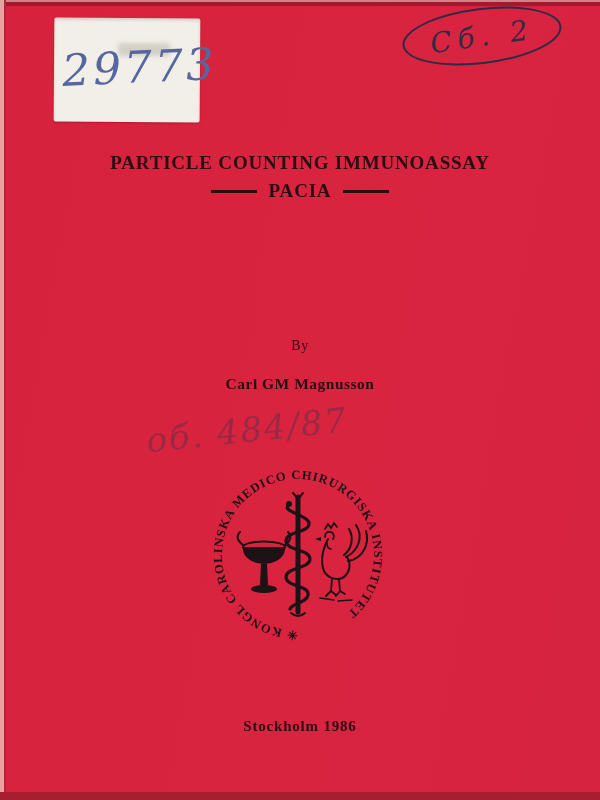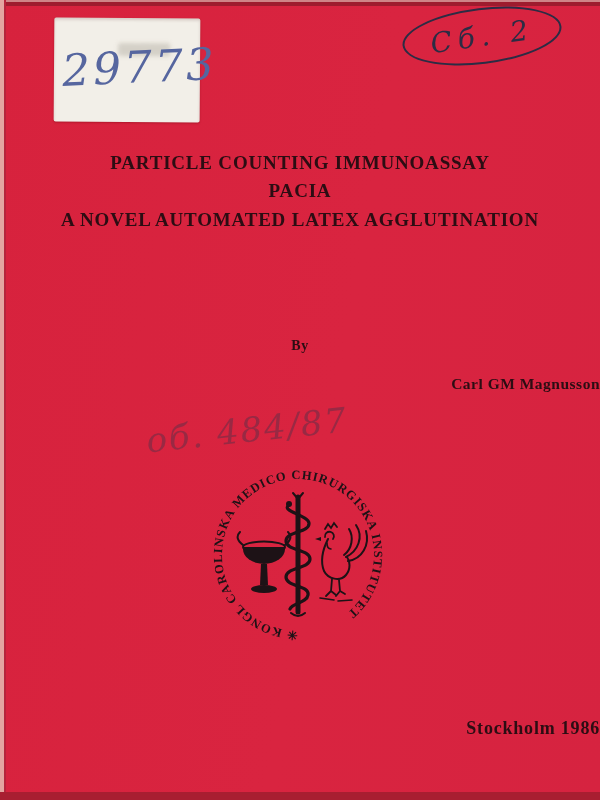--- a/index.html
+++ b/index.html
@@ -42,43 +42,43 @@
     font-family:"DejaVu Serif",serif;font-style:italic;font-size:28px;
     color:#2c2c44;letter-spacing:6px;transform:rotate(-1deg);white-space:nowrap;
   }
 
   
   .title-block{
     position:absolute;left:0;right:0;top:149px;text-align:center;
     color:#2c0d13;font-weight:bold;font-size:19px;letter-spacing:.8px;
   }
   .title-line{height:28.4px;line-height:28.4px;white-space:nowrap;}
-  .pacia-line{display:flex;align-items:center;justify-content:center;gap:12px;flex-direction:column;}
+  .pacia-line{display:flex;align-items:center;justify-content:center;gap:12px;}
   .pacia-rule{display:inline-block;width:46px;height:2.5px;background:#2c0d13;}
 
   .byline-by{position:absolute;left:0;right:0;top:338px;text-align:center;
-    font-size:14px;font-weight:bold;color:#2c0d13;letter-spacing:.5px;}
-  .author{position:absolute;left:0;right:0;top:375px;text-align:right;
+    font-size:14px;font-weight:normal;color:#2c0d13;letter-spacing:.5px;}
+  .author{position:absolute;left:0;right:0;top:375px;text-align:center;
     font-size:15.5px;font-weight:bold;color:#2c0d13;letter-spacing:.5px;}
 
   
   .accession{
     position:absolute;left:146px;top:410px;width:200px;
     font-family:"DejaVu Serif",serif;font-style:italic;font-size:34px;line-height:1.2;
     color:rgba(143,42,68,.88);letter-spacing:2px;transform:rotate(-6deg);
     white-space:nowrap;
   }
 
   
   .seal{position:absolute;left:208px;top:465px;width:180px;height:180px;}
   .seal text{font-family:"Liberation Serif",serif;font-weight:bold;font-size:12.5px;
     letter-spacing:1px;fill:#1d1216;}
 
-  .imprint{position:absolute;left:0;right:0;top:718px;text-align:right;
-    font-size:18px;font-weight:bold;color:#2c0d13;letter-spacing:.8px;}
+  .imprint{position:absolute;left:0;right:0;top:718px;text-align:center;
+    font-size:15px;font-weight:bold;color:#2c0d13;letter-spacing:.8px;}
 </style>
 </head>
 <body>
 
 <div class="cover">
 
   <div class="edge-top"></div>
   <div class="edge-top-line"></div>
   <div class="edge-left"></div>
   <div class="edge-left-line"></div>
@@ -93,21 +93,20 @@
     <span class="shelf-text">Сб. 2</span>
   </div>
 
   <div class="title-block">
     <div class="title-line">PARTICLE COUNTING IMMUNOASSAY</div>
     <div class="title-line pacia-line">
       <span class="pacia-rule"></span>
       <span>PACIA</span>
       <span class="pacia-rule"></span>
     </div>
-    <div class="title-line">A NOVEL AUTOMATED LATEX AGGLUTINATION</div>
   </div>
 
   <div class="byline-by">By</div>
   <div class="author">Carl GM Magnusson</div>
 
   <div class="accession">об. 484/87</div>
 
   <svg class="seal" viewBox="0 0 180 180" xmlns="http://www.w3.org/2000/svg">
     <defs>
       <path id="sealRing" d="M90,166 A76,76 0 0 1 14,90 A76,76 0 0 1 90,14 A76,76 0 0 1 166,90 A76,76 0 0 1 90,166" fill="none"></path>

